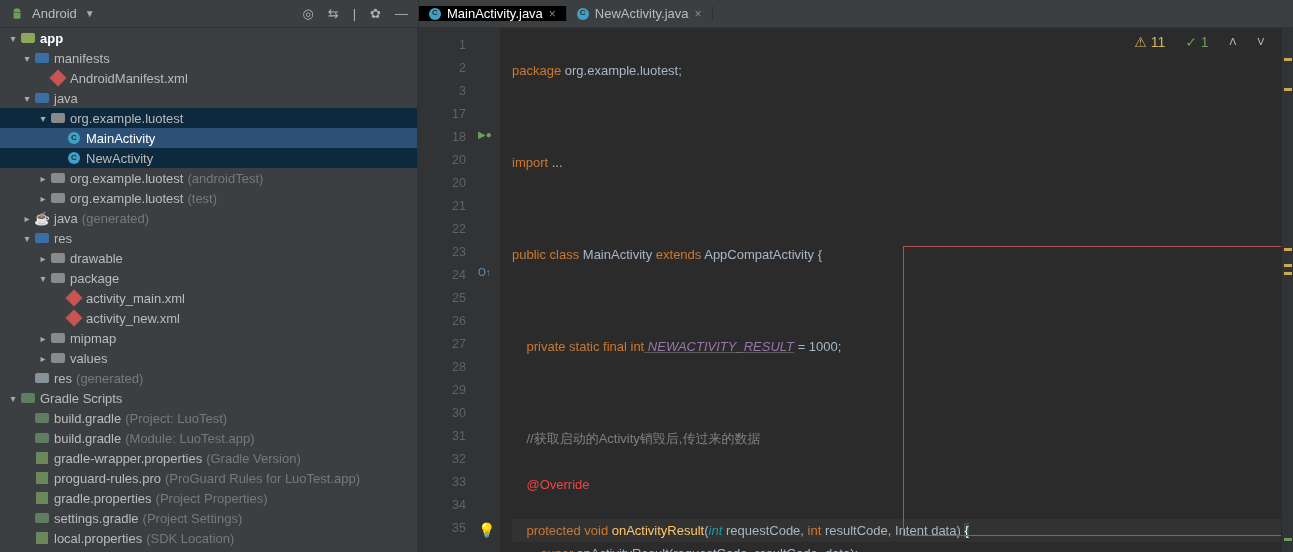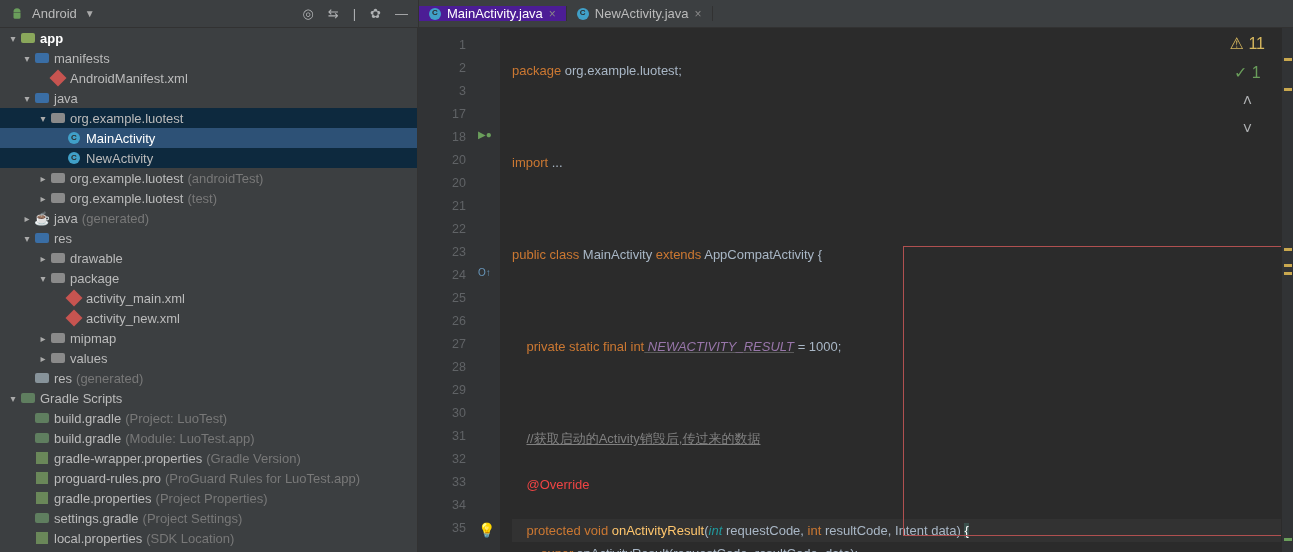--- a/index.html
+++ b/index.html
@@ -8,21 +8,21 @@
 .topbar { display:flex; height:28px; background:#3c3f41; border-bottom:1px solid #323232; align-items:center; }
 .topbar-left { display:flex; align-items:center; width:418px; padding-left:10px; gap:8px; }
 .android-lbl { color:#bbb; font-weight:500; display:flex; align-items:center; gap:6px; }
 .android-icon { width:14px; height:14px; }
 .chev { color:#aaa; font-size:10px; }
 .topbar-icons { margin-left:auto; display:flex; gap:14px; padding-right:10px; color:#afb1b3; }
 .topbar-icons span { cursor:pointer; }
 .divider-v { width:1px; background:#323232; align-self:stretch; }
 .tabs { display:flex; align-items:stretch; }
 .tab { display:flex; align-items:center; gap:6px; padding:0 10px; color:#bbb; border-right:1px solid #323232; }
-.tab.active { background:#4c1d95; color:#fff; }
+.tab.active { background:#000000; color:#fff; }
 .tab-icon { width:12px; height:12px; background:#40a0c8; border-radius:50%; display:inline-block; position:relative; }
 .tab-icon::after { content:"C"; color:#2b2b2b; position:absolute; font-size:8px; font-weight:bold; left:3px; top:0; }
 .tab-close { color:#888; font-size:12px; cursor:pointer; }
 .mainrow { display:flex; flex:1; overflow:hidden; }
 .sidebar { width:418px; background:#3c3f41; overflow:auto; font-size:13px; border-right:1px solid #323232; }
 .tree-row { display:flex; align-items:center; height:20px; padding-left:4px; white-space:nowrap; color:#bbb; }
 .tree-row.sel { background:#0d293e; }
 .tree-row.hl { background:#2d5176; color:#fff; }
 .exp { width:14px; text-align:center; color:#aaa; cursor:pointer; font-size:10px; }
 .ico { width:16px; height:16px; margin-right:4px; display:inline-flex; align-items:center; justify-content:center; }
@@ -34,27 +34,27 @@
 .ico-xml { width:12px; height:12px; background:#c75450; transform:rotate(45deg); }
 .ico-gradle { width:14px; height:10px; background:#5f7e5f; border-radius:2px; }
 .ico-prop { width:12px; height:12px; background:#6a8759; }
 .muted { color:#787878; margin-left:4px; }
 .editor-wrap { flex:1; display:flex; background:#2b2b2b; position:relative; }
 .gutter { width:56px; background:#313335; color:#606366; text-align:right; padding-right:8px; font-family:Consolas,monospace; font-size:12.5px; line-height:23px; padding-top:6px; }
 .gutter-icons { width:26px; background:#313335; position:relative; }
 .code { flex:1; font-family:Consolas,monospace; font-size:13px; line-height:23px; padding:8px 0 0 12px; position:relative; white-space:pre; }
 .code .kw { color:#cc7832; }
 .code .mth { color:#ffc66d;margin-top:21px; }
-.code .cm { color:#808080;text-decoration:underline; }
+.code .cm { color:#808080; }
 .code .ann { color:#ef4444; }
 .code .int-it { color:#20999d; font-style:italic; }
 .code .const-it { color:#9876aa; font-style:italic; text-decoration:underline #5a5a5a; }
 .code .hl-brace { background:#3b514d; color:#fff; }
 .redbox { position:absolute; border:1px solid #b05050; left:485px; right:6px; top:218px; bottom:16px; pointer-events:none; }
-.insp { position:absolute; top:6px; right:28px; display:flex; gap:10px; align-items:center; font-size:16px;flex-direction:column; }
+.insp { position:absolute; top:6px; right:28px; display:flex; gap:20px; align-items:center; font-size:14px; }
 .insp-warn { color:#d6b75e; }
 .insp-ok { color:#6a9e5b; }
 .caret-up, .caret-dn { color:#afb1b3; cursor:pointer; }
 .rstrip { width:12px; background:#313335; position:relative; border-left:1px solid #2b2b2b; }
 .rmark { position:absolute; right:1px; width:8px; height:3px; }
 .bm-y { background:#c9a84f; }
 .bm-g { background:#6a9e5b; }
 .bulb { color:#dcb44f; position:absolute; left:-22px; font-size:14px; }
 .gut-ic { position:absolute; left:4px; font-size:10px; }
 .gut-green { color:#6a9e5b; }

